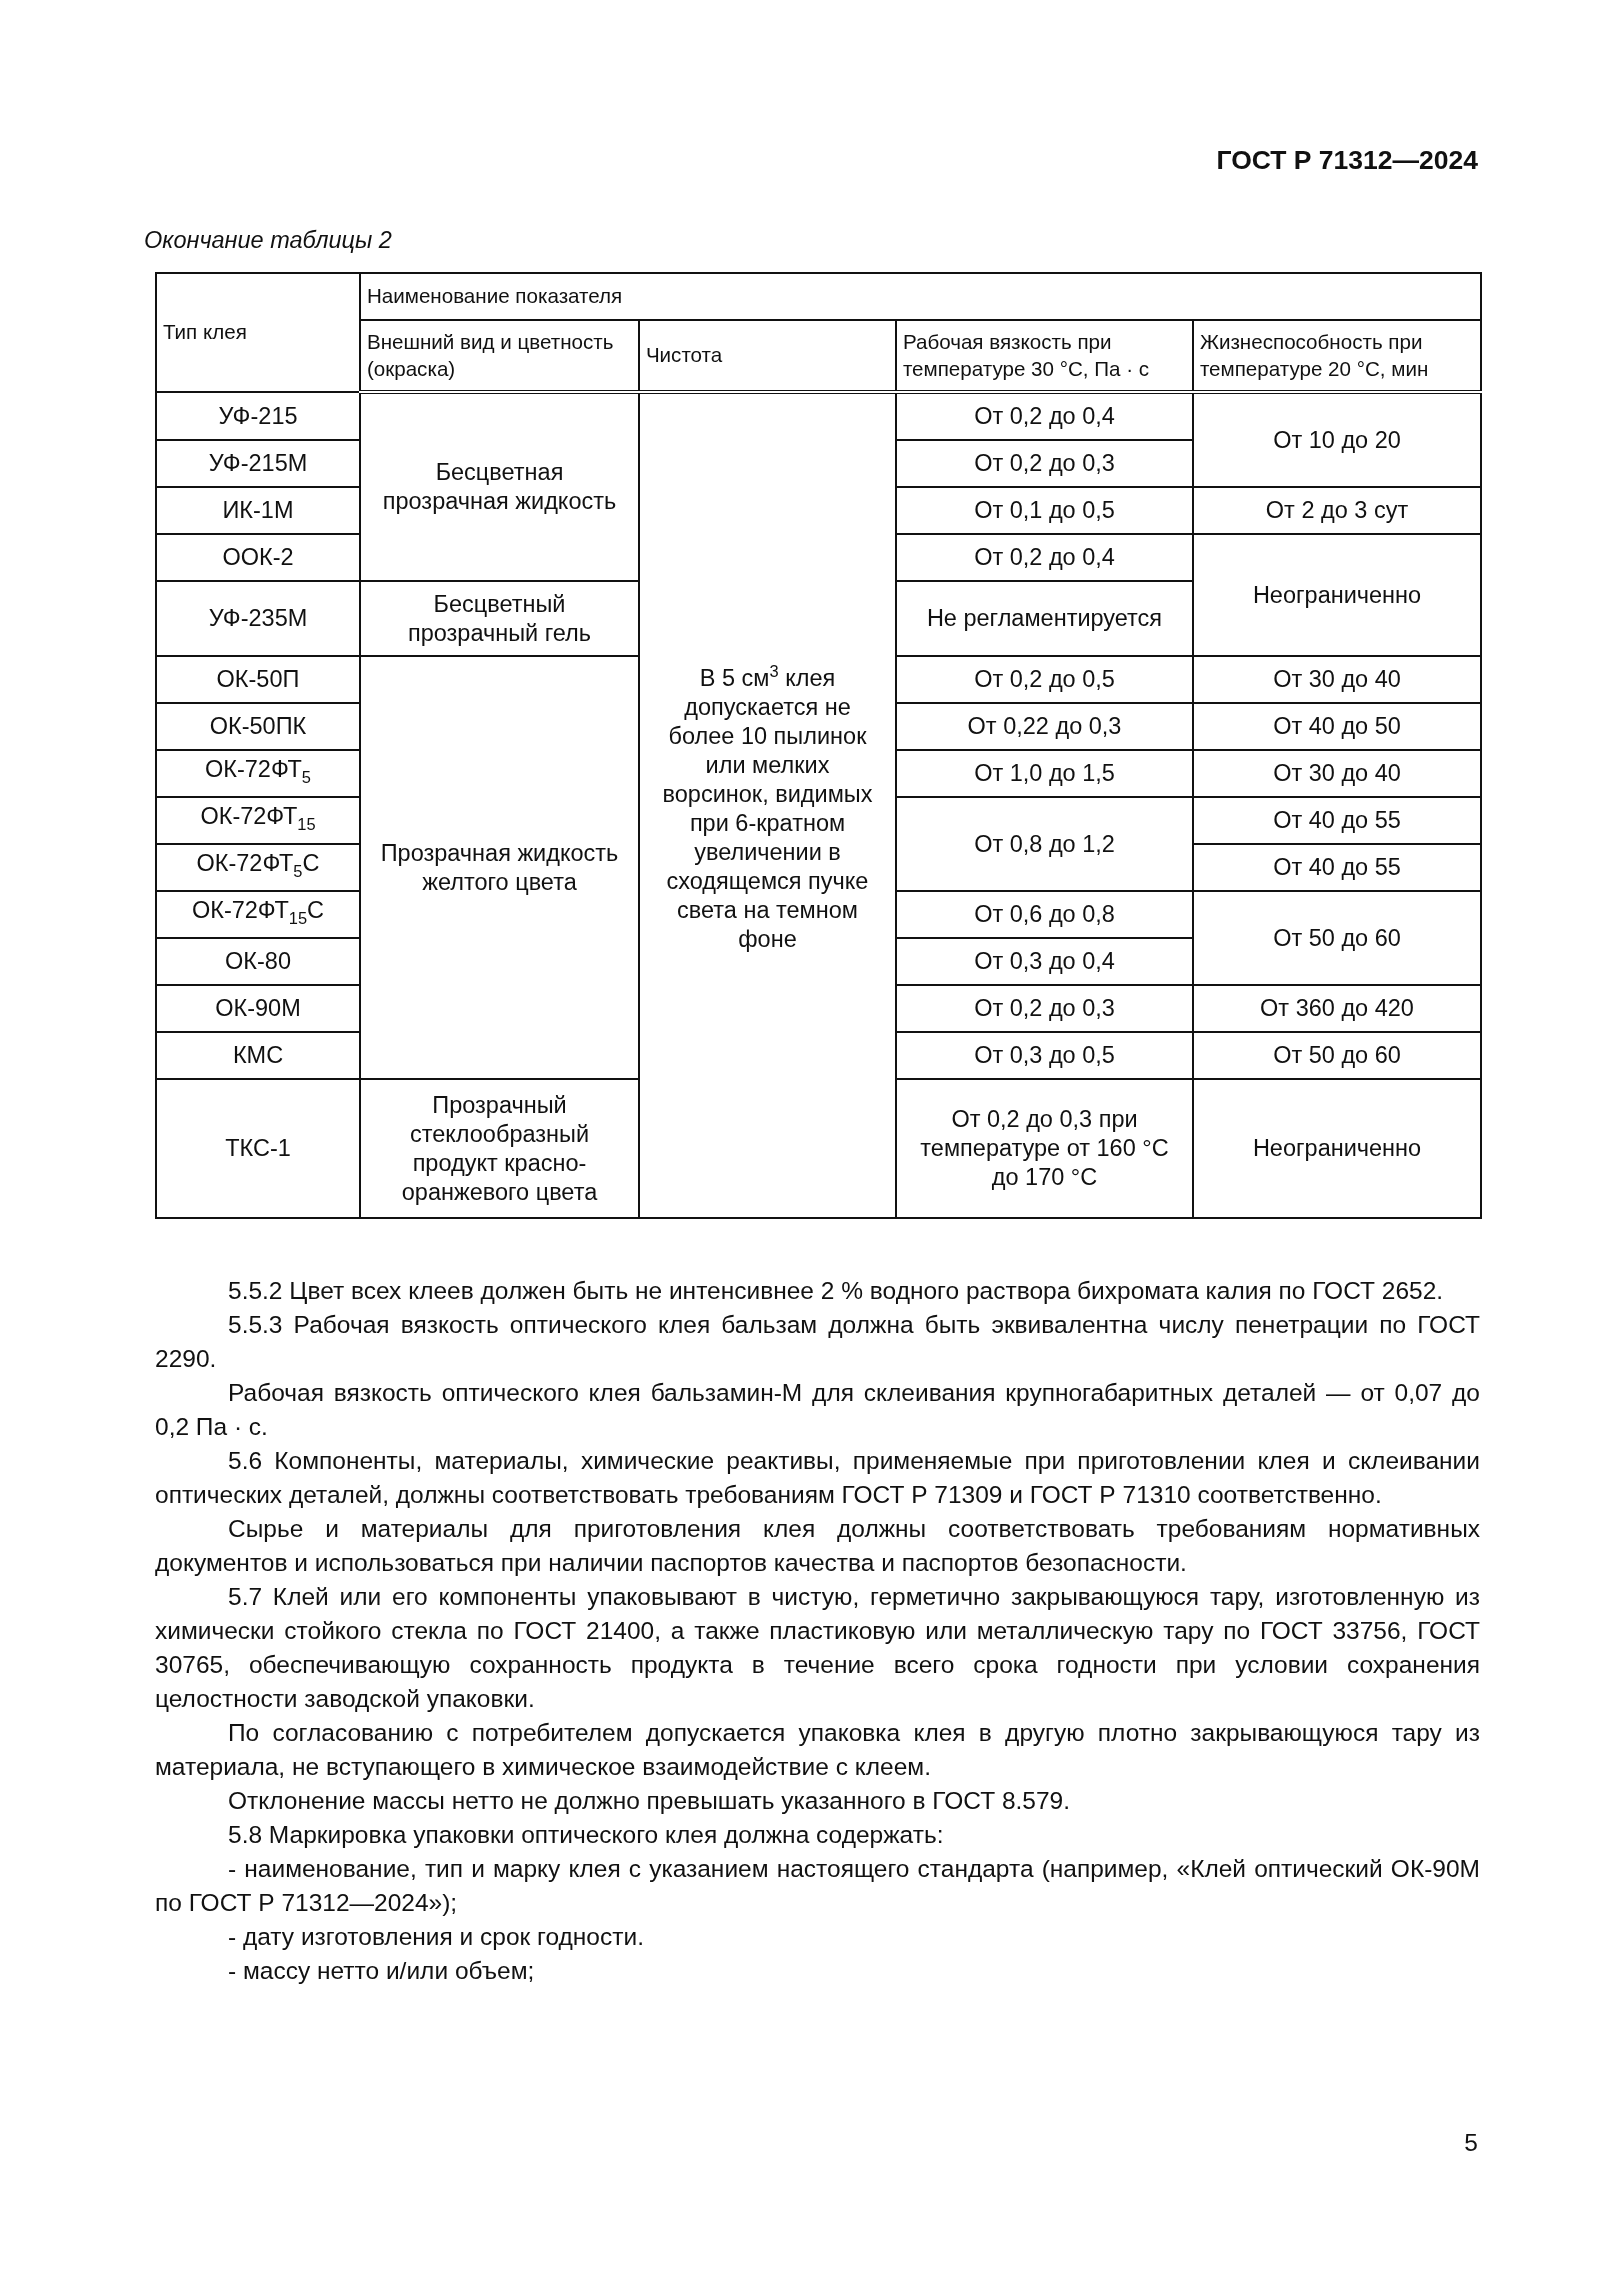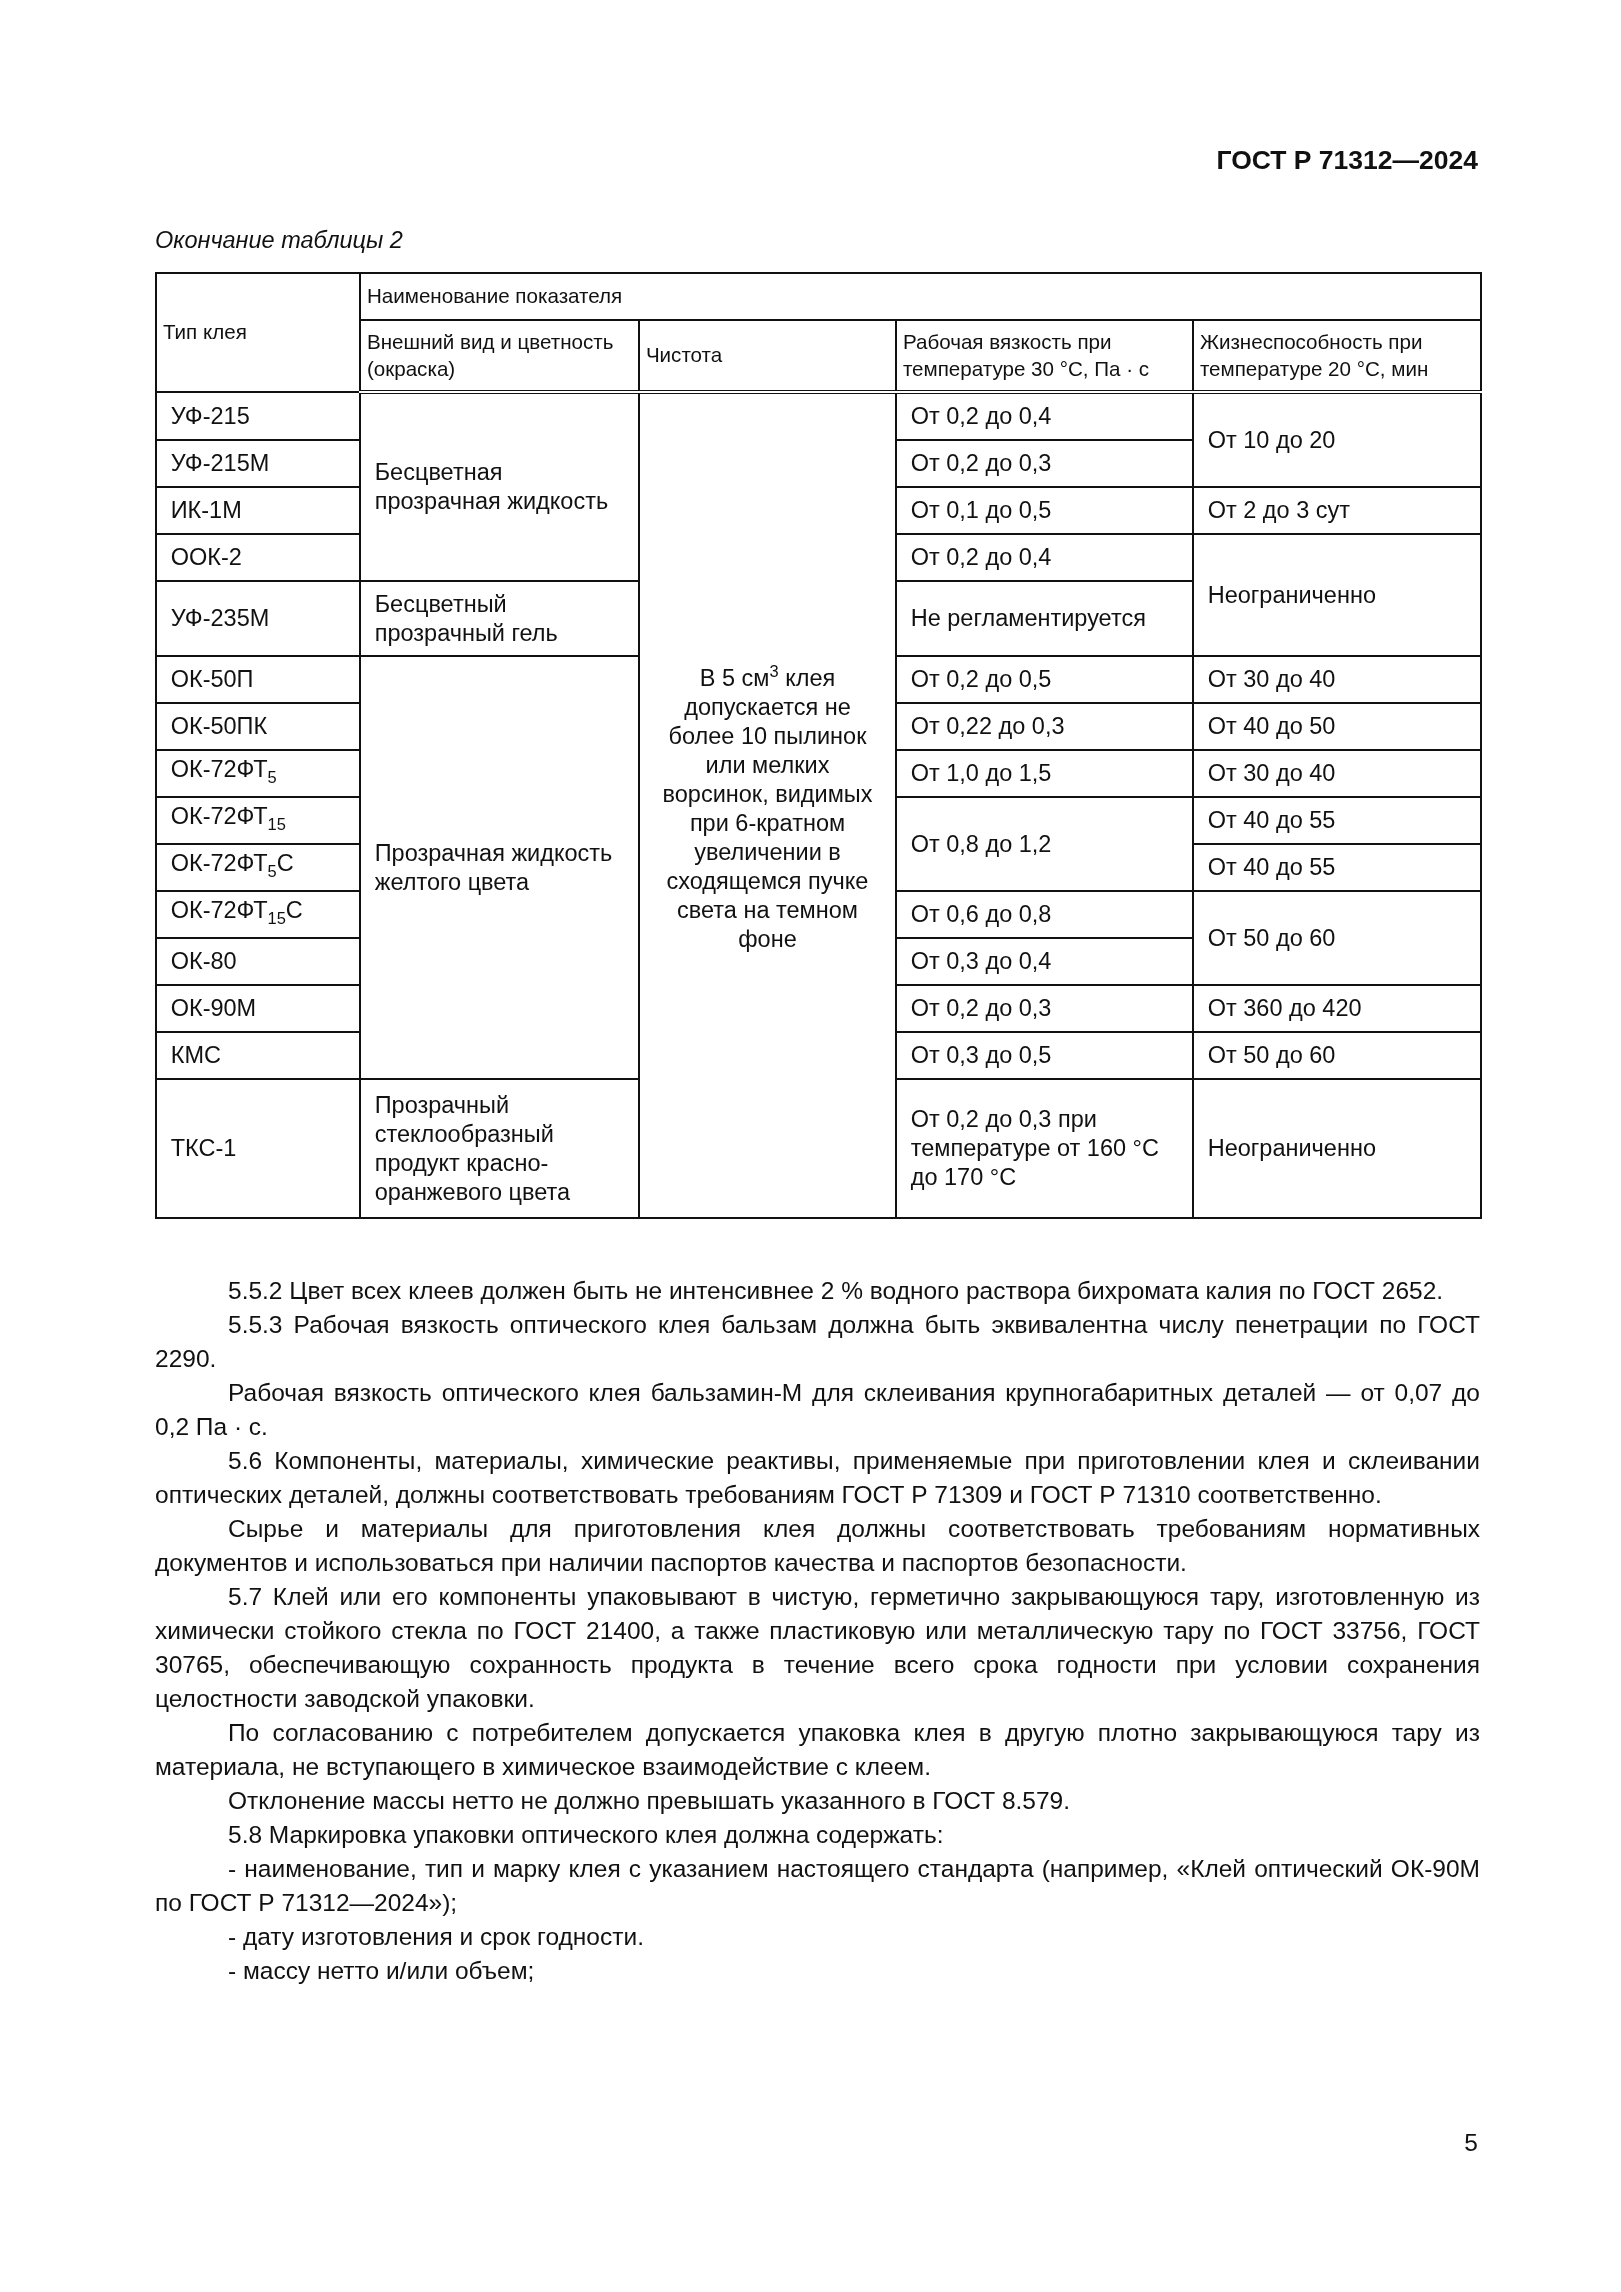--- a/index.html
+++ b/index.html
@@ -1,22 +1,22 @@
 <!DOCTYPE html>
 <html><head>
 <meta charset="utf-8">
 <style>
   html, body { margin: 0; padding: 0; background: #ffffff; }
   body { width: 1621px; height: 2293px; position: relative; overflow: hidden;
          font-family: "Liberation Sans", "DejaVu Sans", sans-serif; color: #111; }
   .doc-code { position: absolute; right: 143px; top: 145px; font-weight: bold; font-size: 26.5px; }
-  .caption { position: absolute; left: 155px; top: 227px; font-style: italic; font-size: 23.5px; }
+  .caption { position: absolute; left: 144px; top: 227px; font-style: italic; font-size: 23.5px; }
   table.main { position: absolute; left: 155px; top: 272px; width: 1325px; border-collapse: collapse;
                table-layout: fixed; font-size: 23.5px; line-height: 29px; }
-  table.main td, table.main th { border: 2px solid #111; padding: 0 13.7px; vertical-align: middle; text-align: left; font-weight: normal; }
+  table.main td, table.main th { border: 2px solid #111; padding: 0 13.7px; vertical-align: middle; text-align: center; font-weight: normal; }
   table.main th { text-align: left; font-size: 20.6px; line-height: 26.5px; padding: 0 5.9px; }
   table.main thead tr.h2 th { border-bottom: 4.9px double #111; }
   table.main td.center { text-align: center; padding: 0 9.8px; }
   table.main tr.r td { height: 45px; }
   table.main tr.tall td { height: 73px; }
   table.main tr.xtall td { height: 137px; }
   .body-text { position: absolute; left: 155px; top: 1274px; width: 1325px; font-size: 24.5px; line-height: 34px; }
   .body-text p { margin: 0; text-indent: 73px; text-align: justify; }
   .page-num { position: absolute; right: 143px; top: 2129px; font-size: 24.5px; }
   sub { font-size: 70%; }

